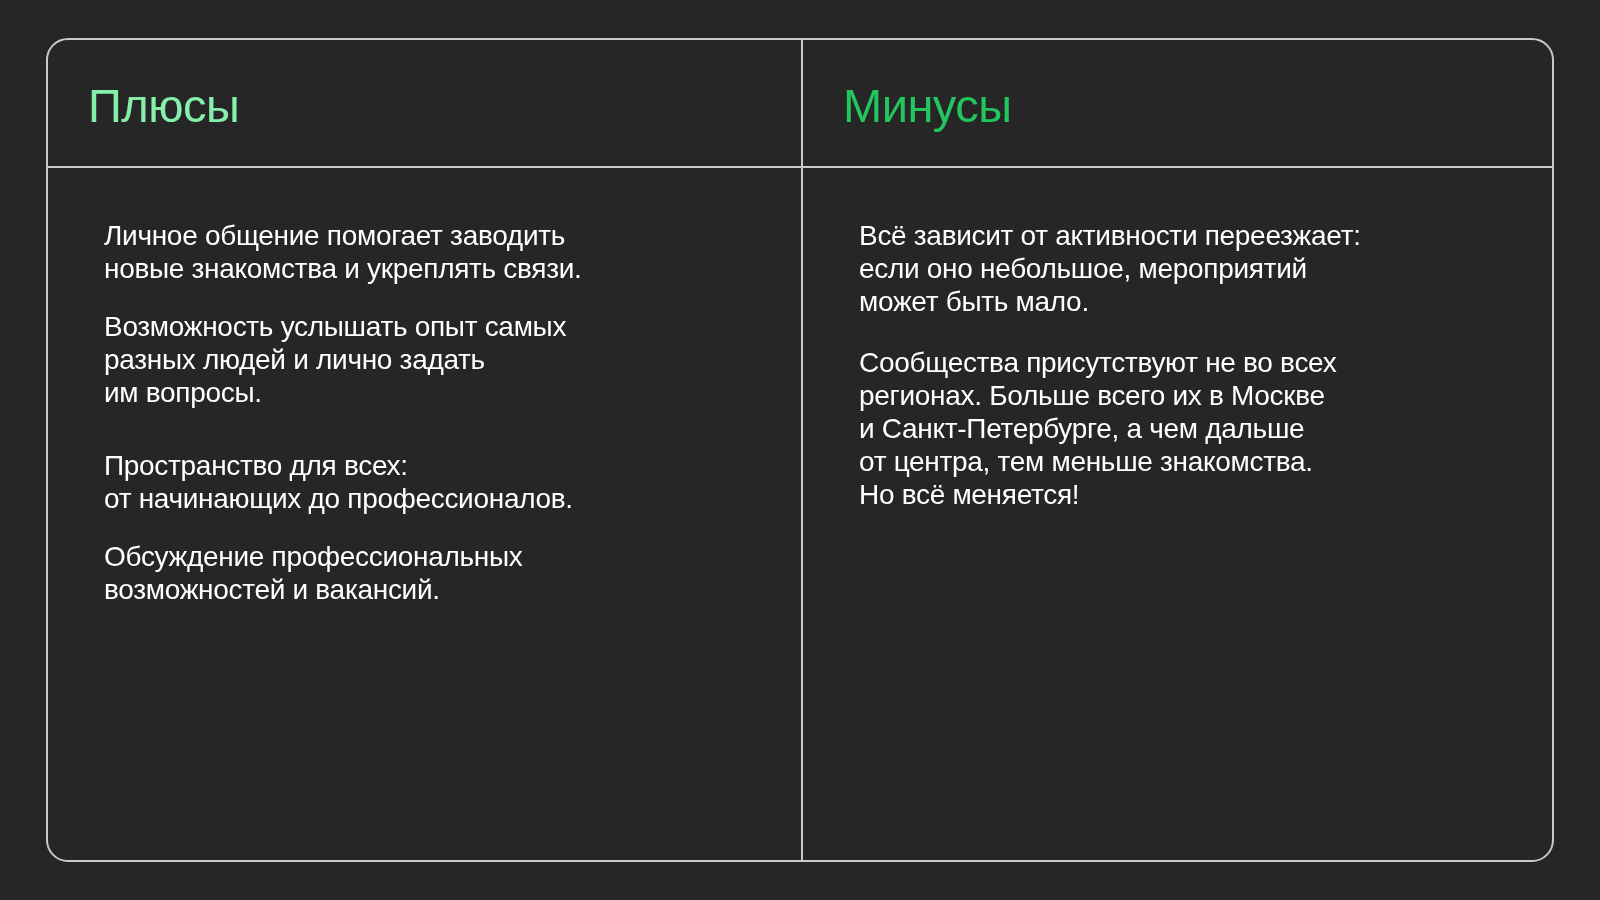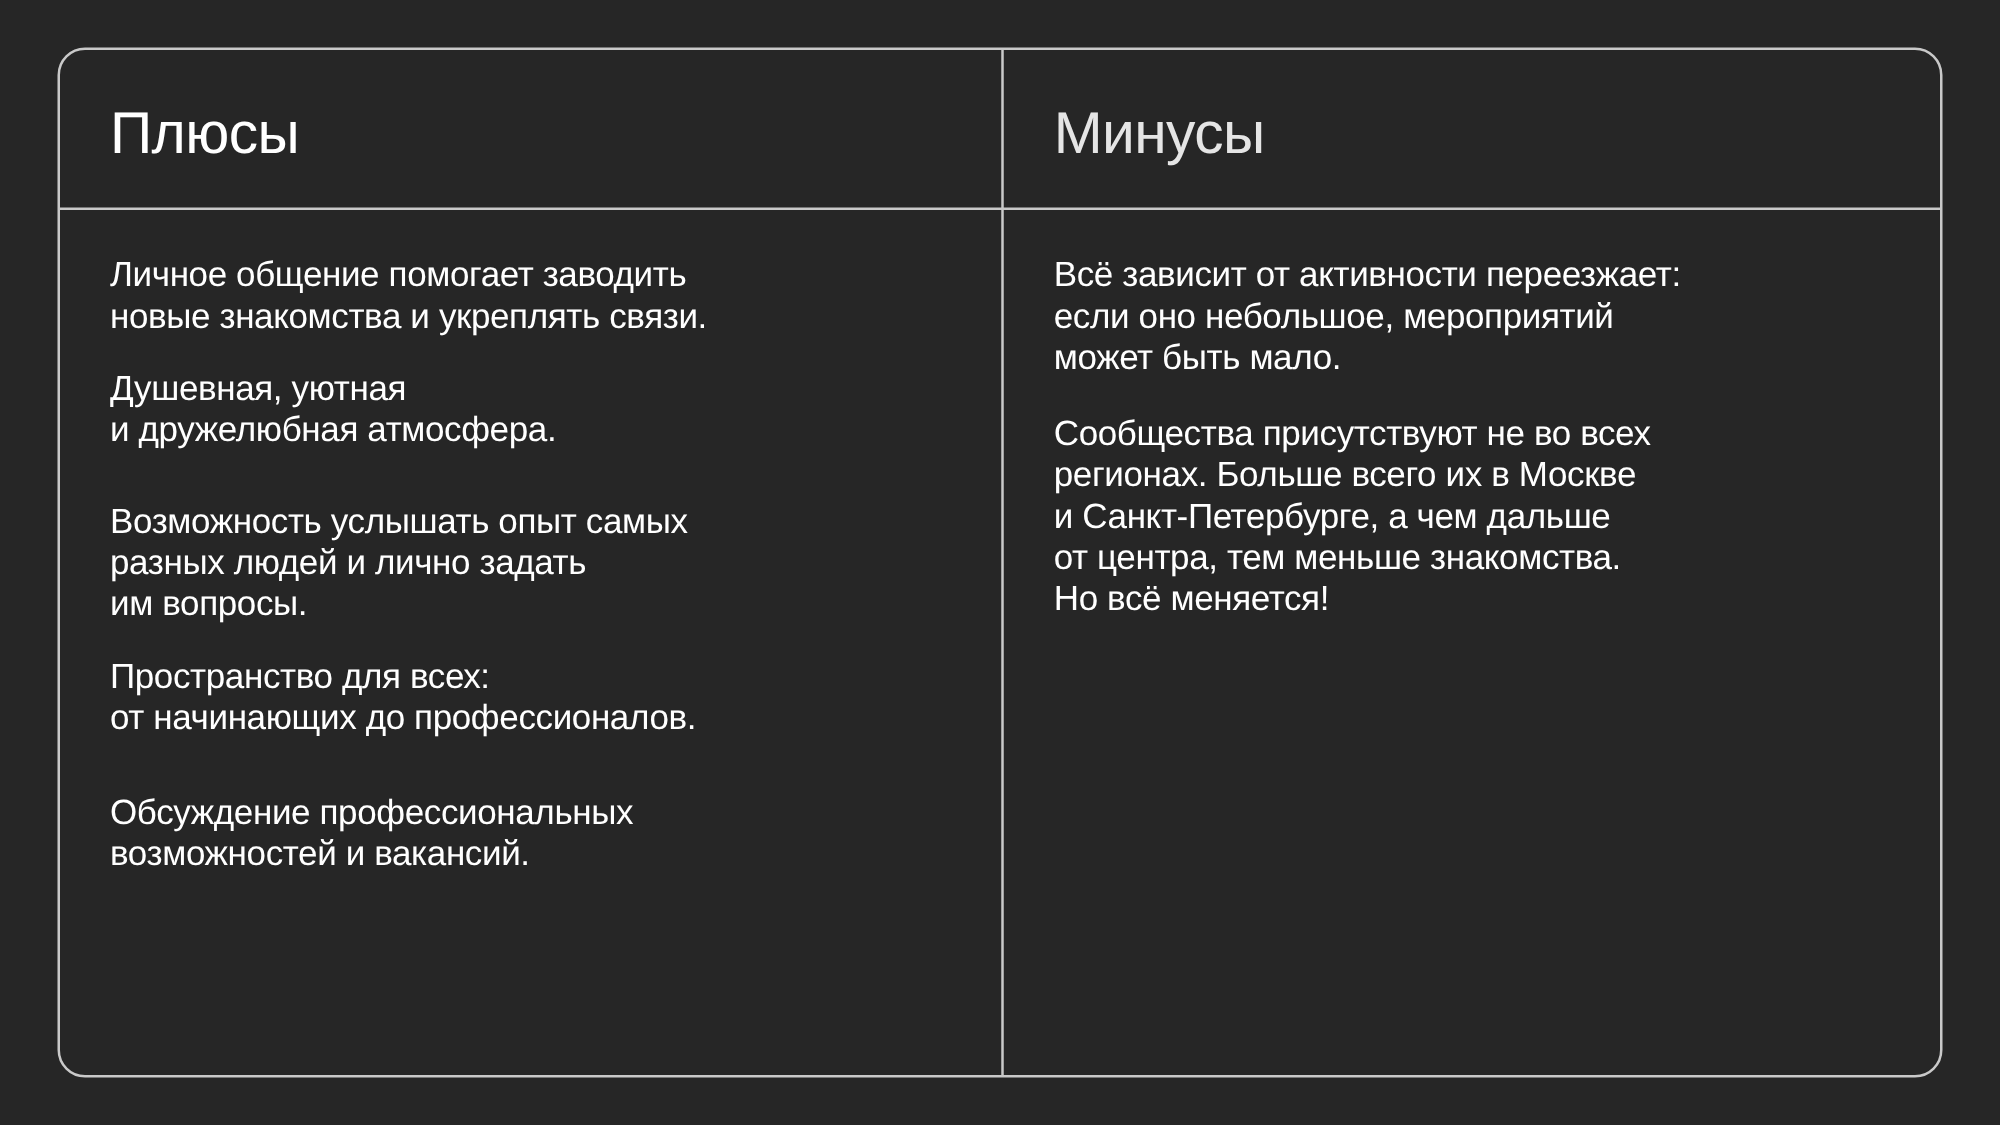--- a/index.html
+++ b/index.html
@@ -48,21 +48,21 @@
       font-size: 47px;
       font-weight: normal;
       line-height: 56px;
       letter-spacing: -0.5px;
     }
     .title-pros { left: 40px; }
     .title-cons { left: 795px; }
     .col-list {
       position: absolute;
       top: 163px;
-      margin: 0;
+      margin: 16px;
       padding: 0;
       list-style: none;
       font-size: 28px;
       line-height: 33px;
       letter-spacing: -0.3px;
     }
     .list-pros { left: 40px; width: 680px; }
     .list-cons { left: 795px; width: 680px; }
     .col-list li {
       white-space: pre-line;
@@ -73,28 +73,26 @@
     .list-pros li:nth-child(4) { margin-bottom: 43px; }
     .list-cons li { margin-bottom: 28px; }
   </style>
 </head>
 <body>
 
 <div class="frame">
   <div class="h-divider"></div>
   <div class="v-divider"></div>
 
-  <h2 class="col-title title-pros" style="color:#ffffff;">Плюсы</h2>
-  <h2 class="col-title title-cons" style="color:#e5e5e5;">Минусы</h2>
+  <h2 class="col-title title-pros" style="color:#86efac;">Плюсы</h2>
+  <h2 class="col-title title-cons" style="color:#22c55e;">Минусы</h2>
 
   <ul class="col-list list-pros">
     <li>Личное общение помогает заводить
 новые знакомства и укреплять связи.</li>
-    <li>Душевная, уютная
-и дружелюбная атмосфера.</li>
     <li>Возможность услышать опыт самых
 разных людей и лично задать
 им вопросы.</li>
     <li>Пространство для всех:
 от начинающих до профессионалов.</li>
     <li>Обсуждение профессиональных
 возможностей и вакансий.</li>
   </ul>
 
   <ul class="col-list list-cons">

